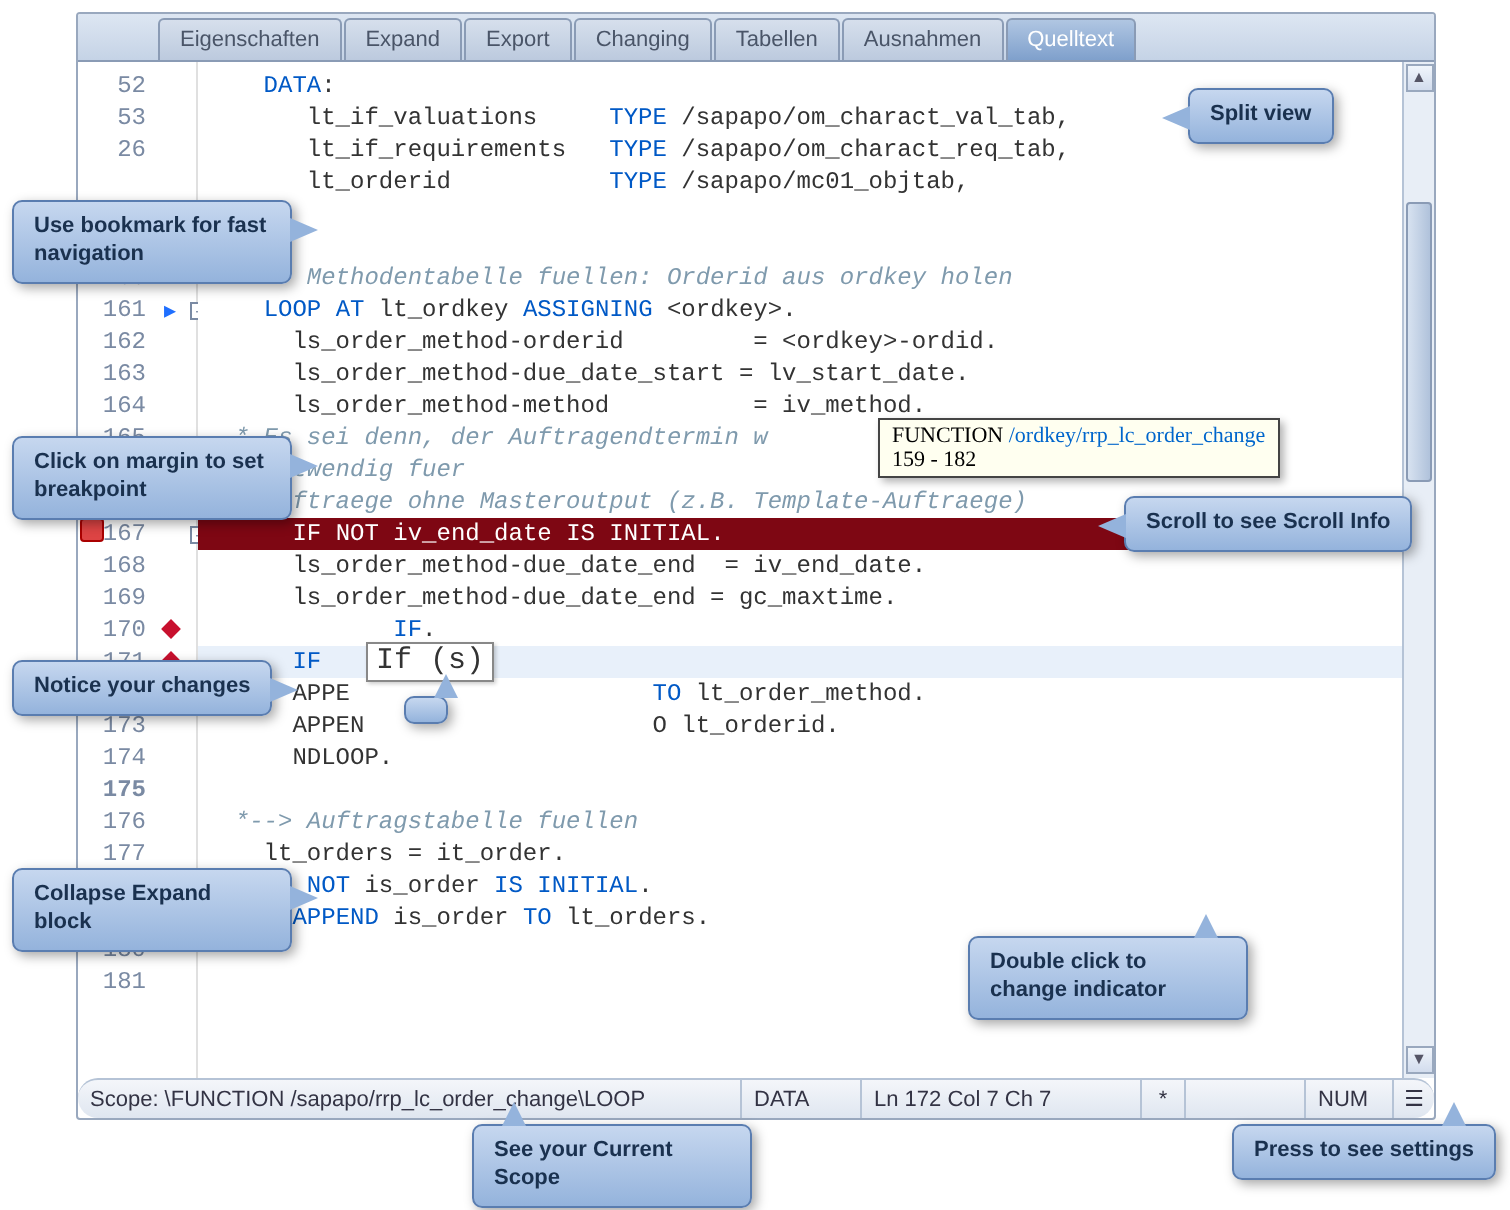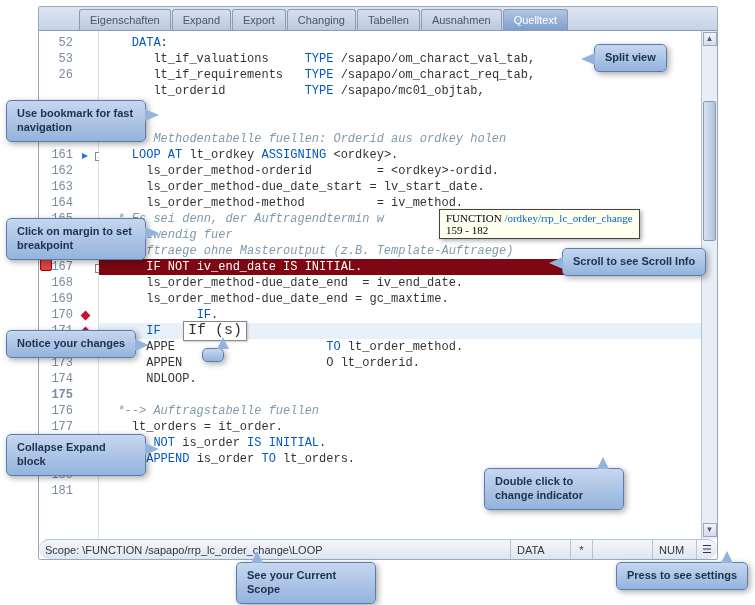--- a/index.html
+++ b/index.html
@@ -148,20 +148,21 @@
       <div style="position:absolute;left:4px;top:160px"><span class="marker-rect" style="background:#de2a2a"></span></div>
       <div style="position:absolute;left:4px;top:190px"><span class="marker-rect" style="background:#2f7a38"></span></div>
       <div class="scroll-thumb"></div>
       <div class="scroll-btn" style="position:absolute;bottom:1px;left:0;right:0">▼</div>
     </div>
   </div>
 
   <div class="status-bar">
     <div class="status-cell grow">Scope: \FUNCTION /sapapo/rrp_lc_order_change\LOOP</div>
     <div class="status-cell" style="width:60px">DATA</div>
+    <div class="status-cell" style="width:140px">Ln 172 Col  7 Ch  7</div>
     <div class="status-cell" style="width:22px;justify-content:center">*</div>
     <div class="status-cell" style="width:60px"></div>
     <div class="status-cell" style="width:44px">NUM</div>
     <div class="status-cell" style="width:20px;justify-content:center;border-right:none">☰</div>
   </div>
 </div>
 
 <div class="callout" style="left:594px; top:44px"><span>Split view</span><span class="tail tail-left"></span></div>
 <div class="callout" style="left:6px; top:100px"><span>Use bookmark for fast navigation</span><span class="tail tail-right"></span></div>
 <div class="callout" style="left:6px; top:218px"><span>Click on margin to set breakpoint</span><span class="tail tail-right"></span></div>

